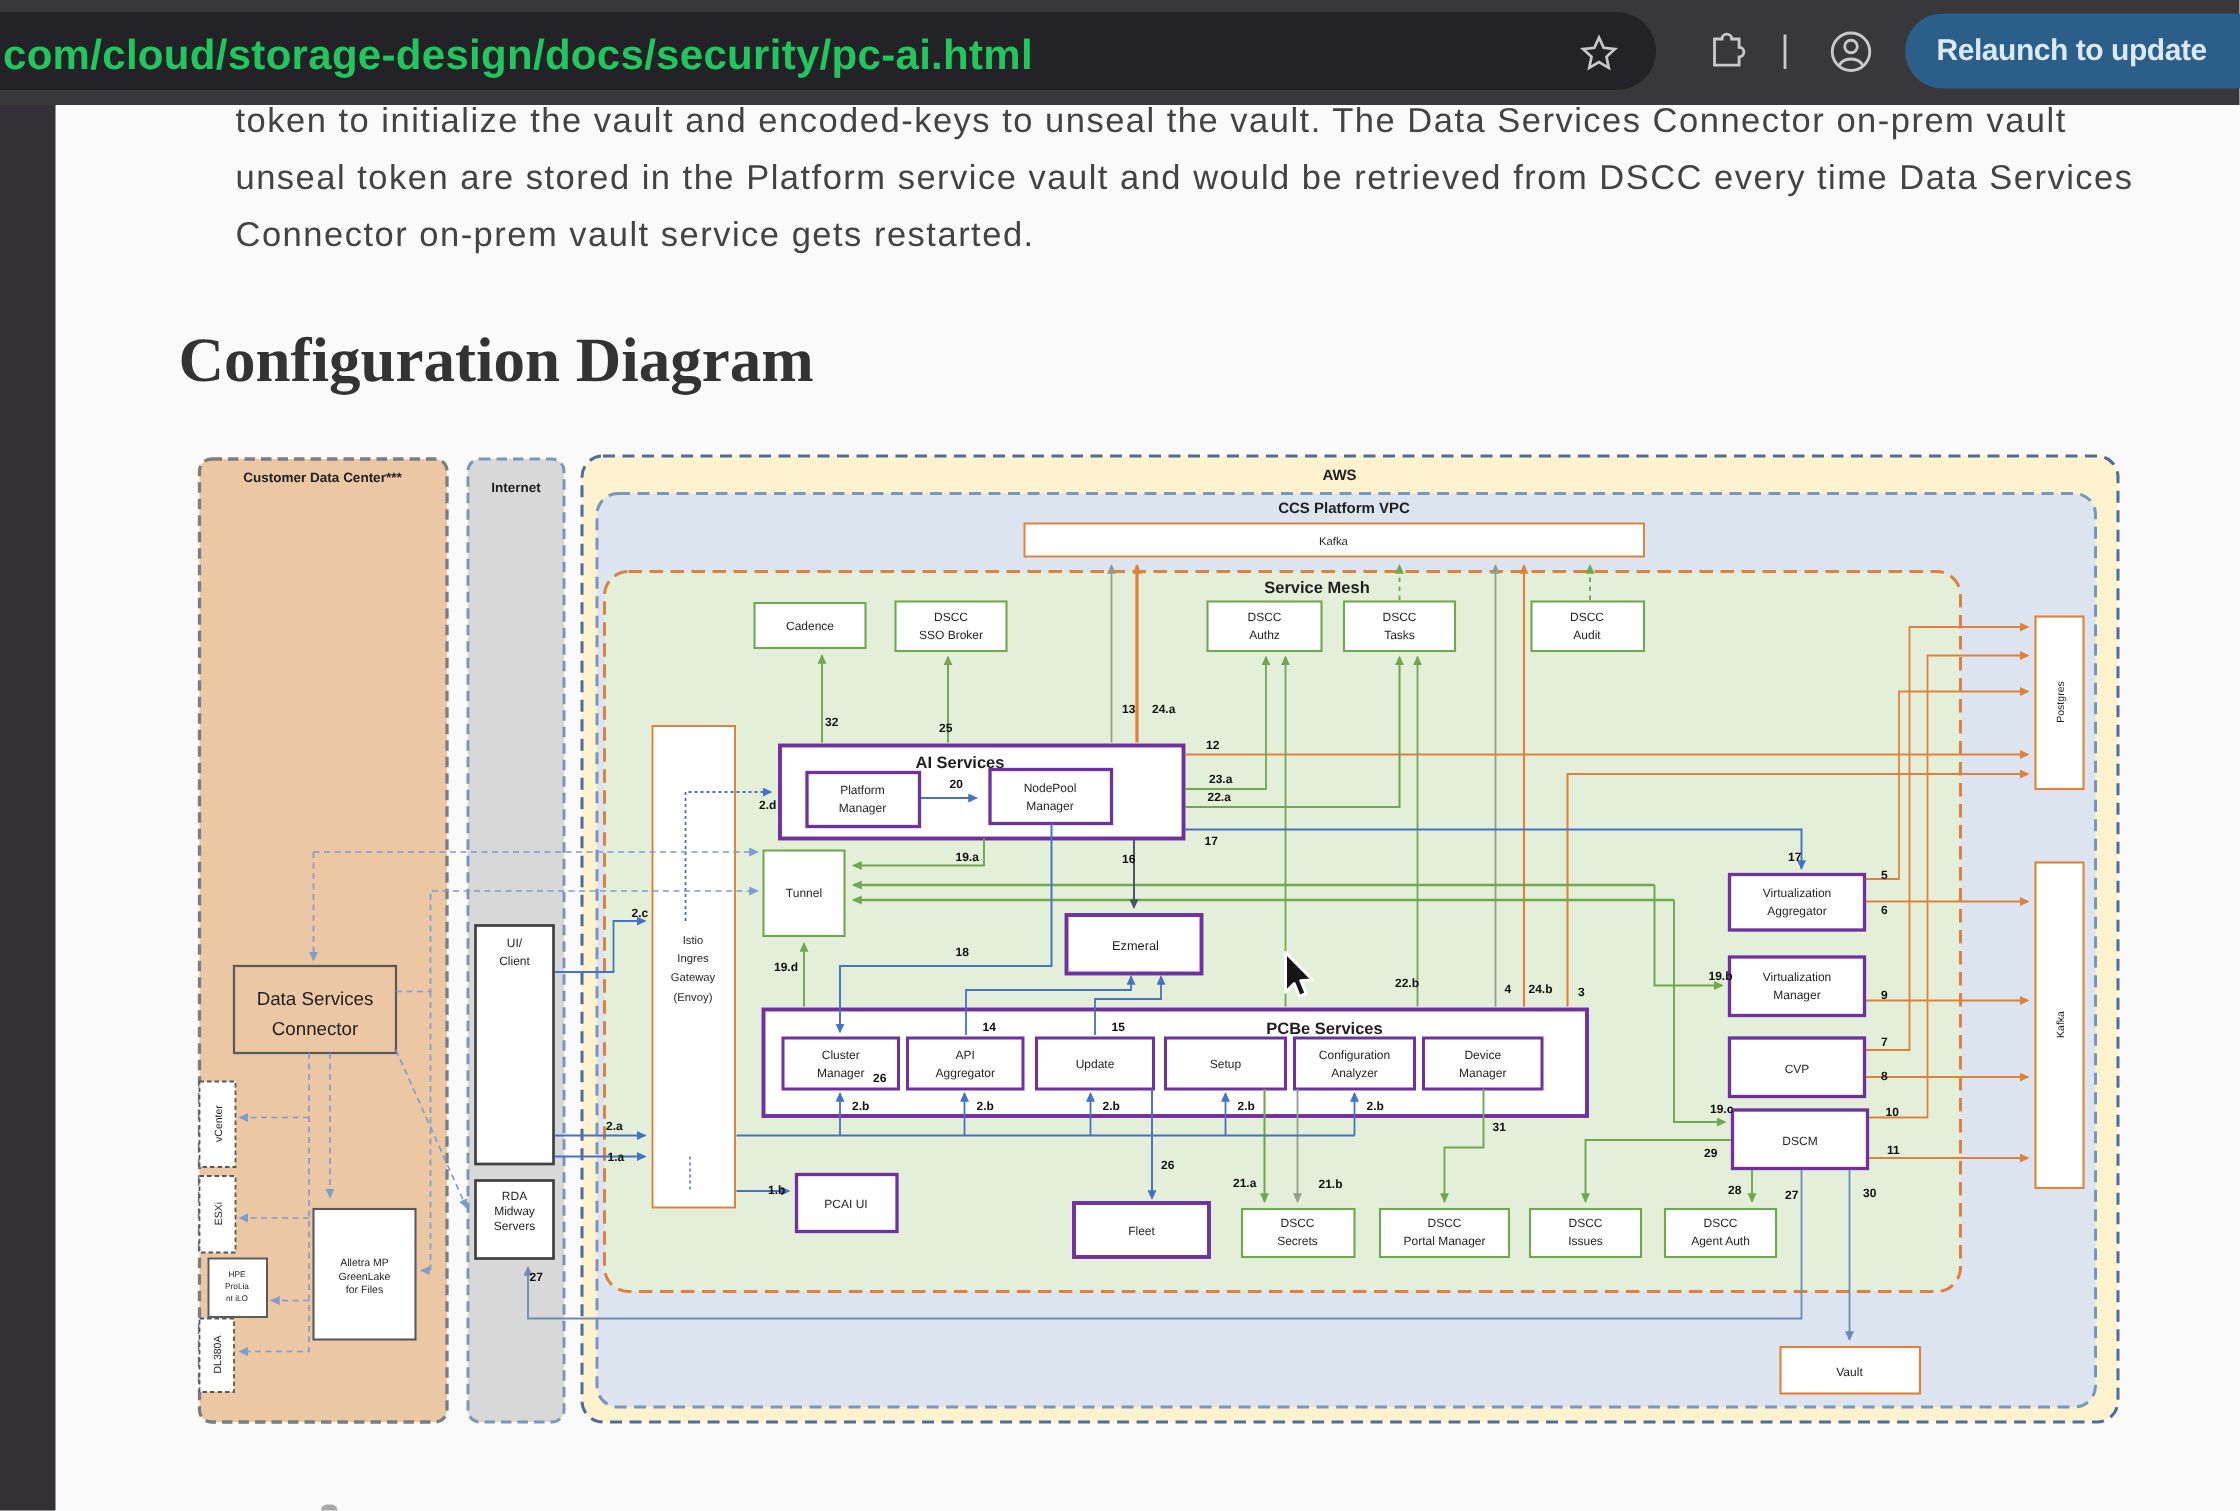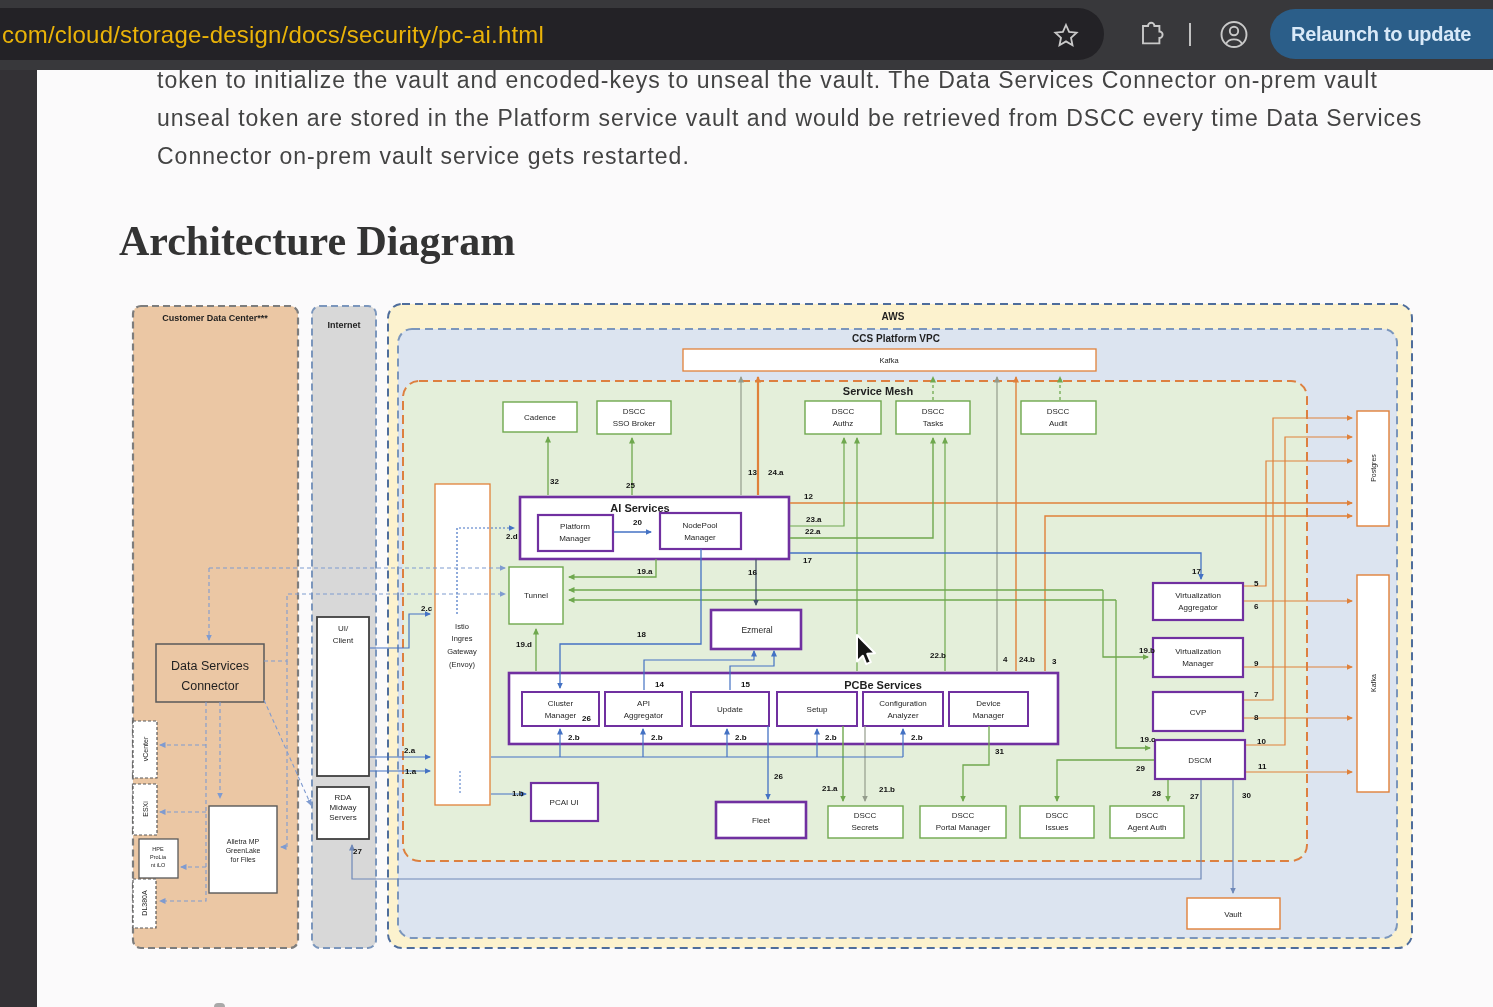--- a/index.html
+++ b/index.html
@@ -1,39 +1,39 @@
 <!DOCTYPE html>
 <html><head>
 <meta charset="utf-8">
 <style>
   * { margin:0; padding:0; box-sizing:border-box; }
   html,body { width:1493px; height:1007px; overflow:hidden; background:#fbfafb;
     font-family:"Liberation Sans", sans-serif; }
   .chrome { position:absolute; left:0; top:0; width:1493px; height:70px; background:#38383b; }
   .urlpill { position:absolute; left:-40px; top:8px; width:1144px; height:52px;
     background:#232226; border-radius:26px; }
-  .url { position:absolute; left:2px; top:21px; font-size:24px; color:#eab308; letter-spacing:0.2px; }
+  .url { position:absolute; left:2px; top:21px; font-size:28px; color:#22c55e; letter-spacing:0.2px;font-weight:bold; }
   .btn { position:absolute; left:1270px; top:9px; width:245px; height:50px; background:#2b5e89;
     border-radius:25px; color:#d9e9f8; font-size:20px; font-weight:600; line-height:50px;
     padding-left:21px; letter-spacing:-0.3px; }
   .sidebar { position:absolute; left:0; top:70px; width:37px; height:937px; background:#333135; }
   .para { position:absolute; left:157px; top:61px; width:1340px; font-size:23px; color:#434343;
     line-height:38px; letter-spacing:1.0px; white-space:nowrap; }
   h1 { position:absolute; left:119px; top:217px; font-family:"Liberation Serif", serif;
     font-size:42px; color:#333333; }
   svg text { font-family:"Liberation Sans", sans-serif; }
   .dia { position:absolute; left:0; top:0; }
 </style>
 </head>
 <body>
 <div class="sidebar"></div>
 <div class="para">token to initialize the vault and encoded-keys to unseal the vault. The Data Services Connector on-prem vault<br>
 unseal token are stored in the Platform service vault and would be retrieved from DSCC every time Data Services<br>
 Connector on-prem vault service gets restarted.</div>
-<h1>Architecture Diagram</h1>
+<h1>Configuration Diagram</h1>
 <svg class="dia" width="1493" height="1007" viewBox="0 0 1493 1007">
 <defs>
       <marker id="aGR" markerWidth="7" markerHeight="7" refX="5.5" refY="3" orient="auto" markerUnits="userSpaceOnUse">
         <path d="M0,0 L6.5,3 L0,6 Z" fill="#6fa84e"></path>
       </marker>
       <marker id="aGRl" markerWidth="7" markerHeight="7" refX="5.5" refY="3" orient="auto" markerUnits="userSpaceOnUse">
         <path d="M0,0 L6.5,3 L0,6 Z" fill="#6fa84e"></path>
       </marker>
       <marker id="aGRr" markerWidth="7" markerHeight="7" refX="5.5" refY="3" orient="auto" markerUnits="userSpaceOnUse">
         <path d="M0,0 L6.5,3 L0,6 Z" fill="#6fa84e"></path>

